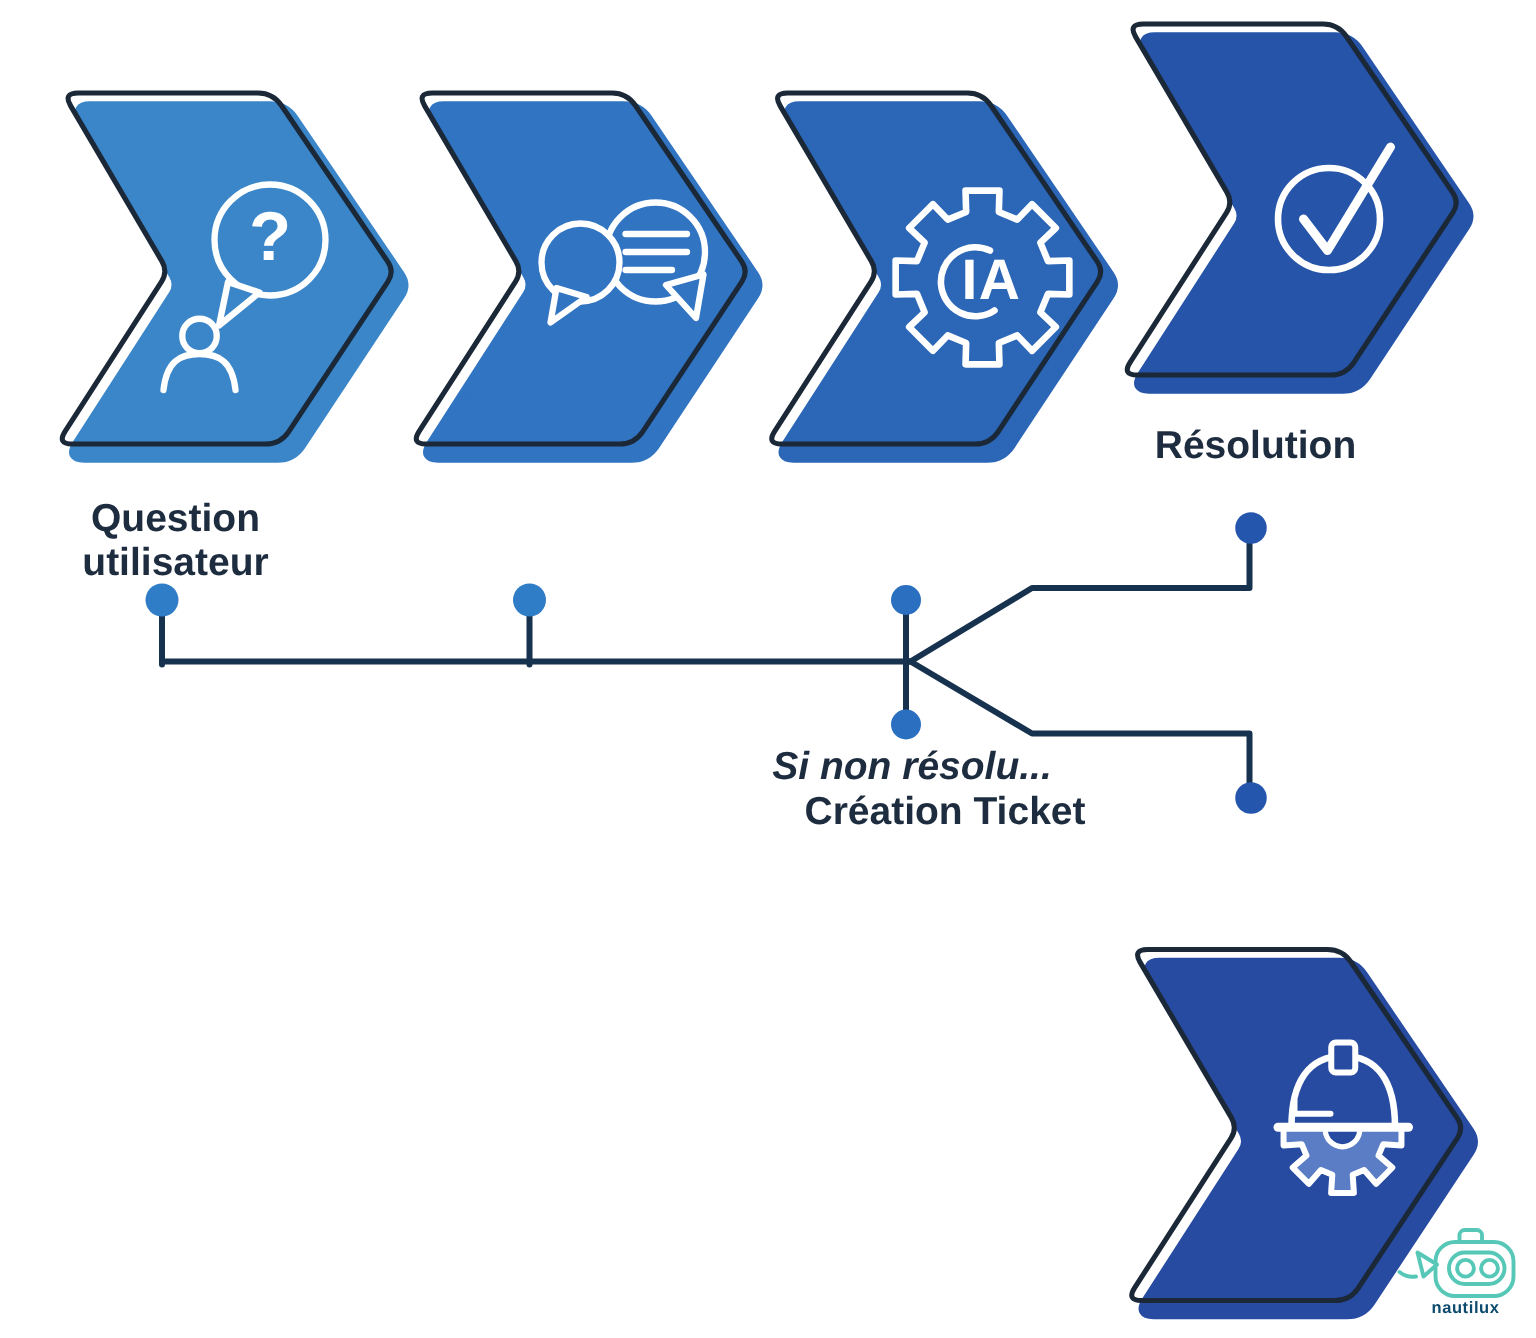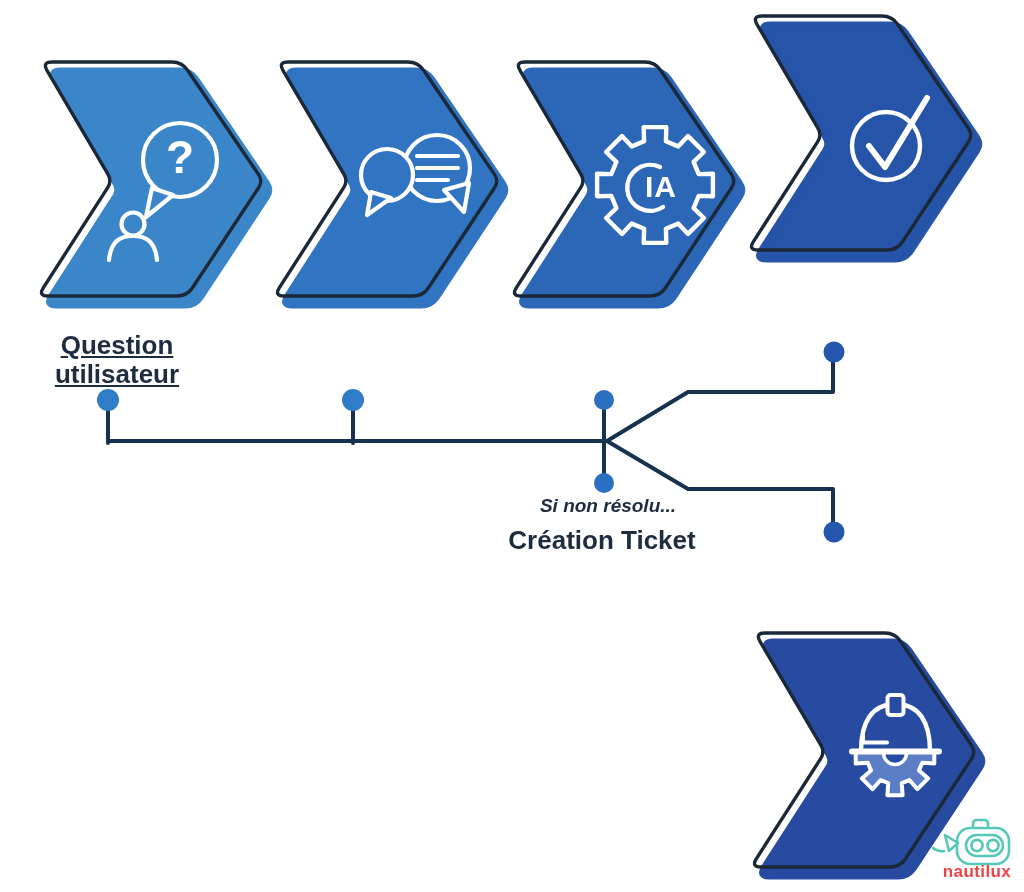--- a/index.html
+++ b/index.html
@@ -1,27 +1,27 @@
 <!DOCTYPE html>
 <html><head>
 <meta charset="utf-8">
 <style>
   html,body{margin:0;padding:0;background:#ffffff;}
   #stage{position:relative;width:1024px;height:892px;background:#fff;overflow:hidden;
          font-family:"Liberation Sans",sans-serif;}
   #art{position:absolute;left:0;top:0;}
   .lbl{position:absolute;transform:translateX(-50%);text-align:center;font-weight:bold;
        font-size:26px;line-height:1.1;color:#1d2c3e;white-space:nowrap;}
-  .lbl-italic{font-style:italic;font-weight:600;font-size:19px;text-align:right;}
+  .lbl-italic{font-style:italic;font-weight:600;font-size:26px;text-align:right;}
   .glyph{position:absolute;transform:translateX(-50%);color:#ffffff;font-weight:bold;
          text-align:center;white-space:nowrap;}
   .qmark{font-size:46px;line-height:46px;}
-  .iatxt{font-size:30px;line-height:38px;letter-spacing:1px;}
-  .logo-text{position:absolute;transform:translateX(-50%);font-size:17px;font-weight:600;
-             letter-spacing:.4px;color:#ef4444;line-height:16px;}
+  .iatxt{font-size:38px;line-height:38px;letter-spacing:1px;}
+  .logo-text{position:absolute;transform:translateX(-50%);font-size:11px;font-weight:600;
+             letter-spacing:.4px;color:#0c4a6e;line-height:16px;}
 </style>
 </head>
 <body>
 
 <div id="stage">
 
 <svg id="art" width="1024" height="892" viewBox="0 0 1024 892">
   <defs>
     <path id="chev" d="M10,0 L130,0 Q140,0 145.6,8.3 L216.5,112.4 Q221,119 216.6,125.7
                       L150.5,225.7 Q145,234 135,234 L6,234 Q-4,234 1.4,225.6
@@ -114,33 +114,36 @@
     <rect x="973" y="820" width="15" height="10" rx="3.5"></rect>
     <rect x="957" y="828" width="52" height="36" rx="13"></rect>
     <rect x="966" y="835" width="37" height="21" rx="10.5"></rect>
     <circle cx="977" cy="845.5" r="5.6"></circle>
     <circle cx="993" cy="845.5" r="5.6"></circle>
     <path d="M958,843 L945,835 L949,851 Z"></path>
     <path d="M933,848 q5,4 11,3" fill="none"></path>
   </g>
 </svg>
 
-<div class="lbl" style="left:117px;top:331px;text-decoration:underline;">
+<div class="lbl" style="left:117px;top:331px;">
   <div>Question</div>
   <div>utilisateur</div>
 </div>
 
 
 
+<div class="lbl" style="left:837px;top:282px;">
+  <div>Résolution</div>
+</div>
 
 <div class="lbl lbl-italic" style="left:608px;top:496px;">
   <div>Si non résolu...</div>
 </div>
 
-<div class="lbl" style="left:602px;top:526px;">
+<div class="lbl" style="left:630px;top:526px;">
   <div>Création Ticket</div>
 </div>
 
 
 <div class="glyph qmark" style="left:180px;top:134px;">?</div>
 
 <div class="glyph iatxt" style="left:661px;top:168px;">IA</div>
 
 <div class="logo-text" style="left:977px;top:864px;">nautilux</div>
 

